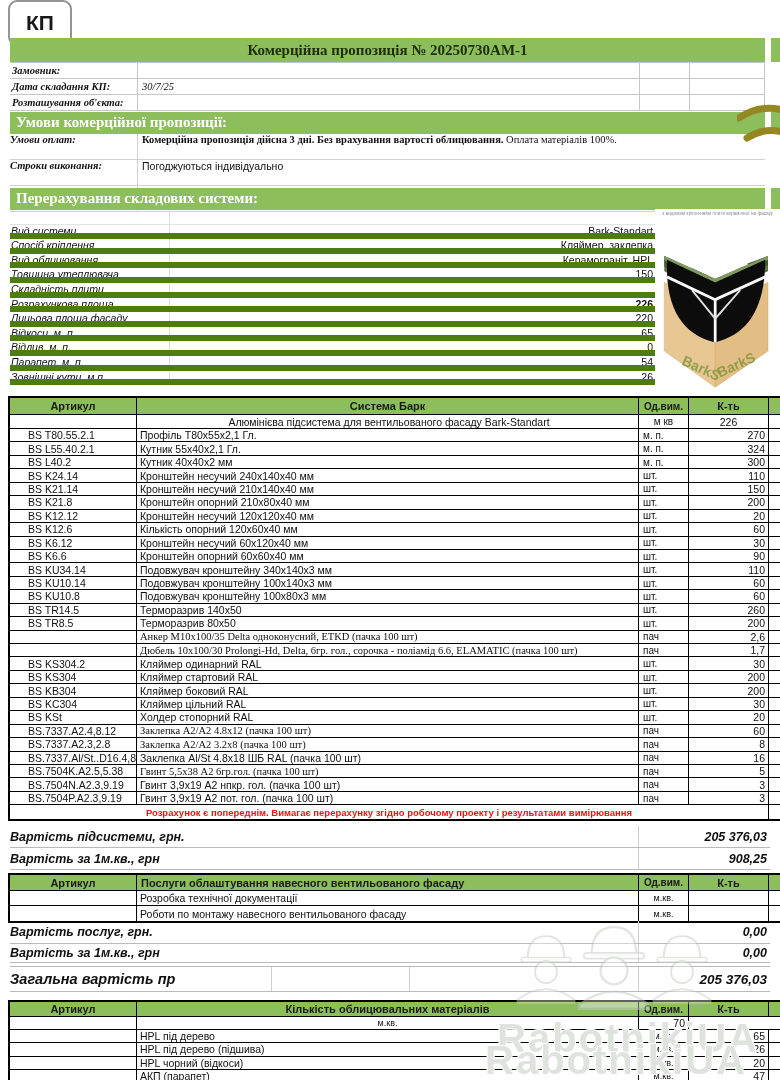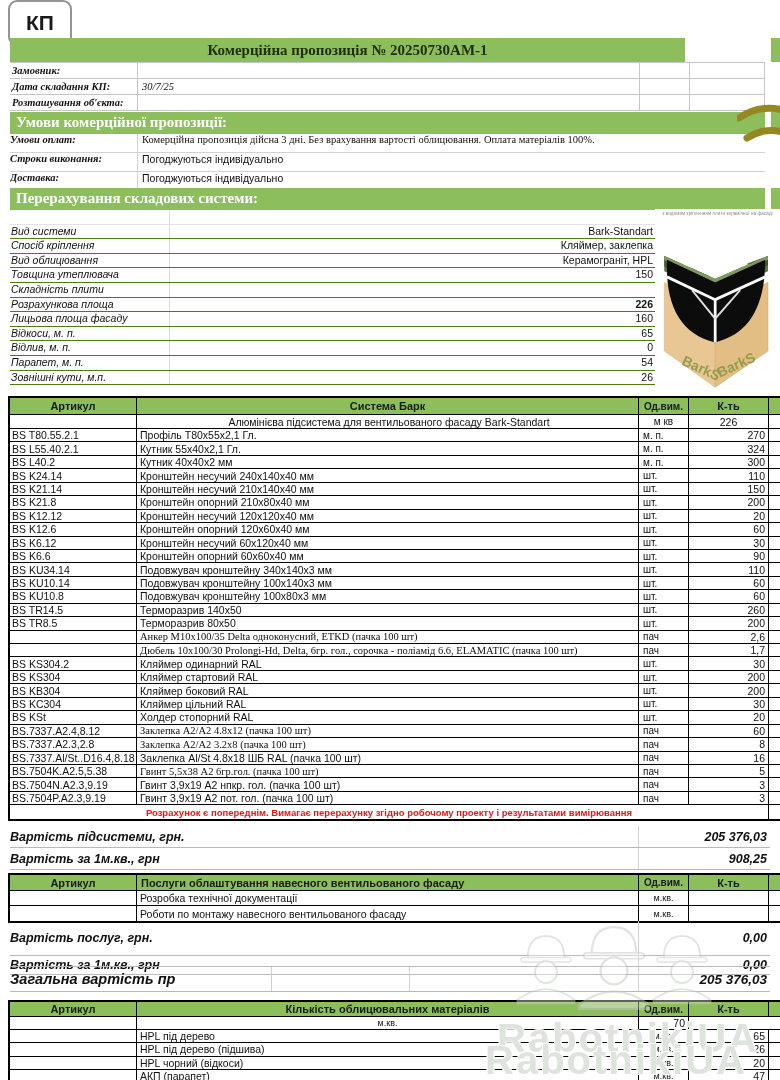--- a/index.html
+++ b/index.html
@@ -3,56 +3,56 @@
 <meta charset="utf-8">
 <style>
 *{margin:0;padding:0;box-sizing:border-box}
 html,body{width:780px;height:1080px;background:#fff;overflow:hidden;position:relative;
   font-family:"Liberation Sans",sans-serif;color:#111}
 
 .kp-tab{position:absolute;left:8px;top:0;width:64px;height:46px;border:2px solid #949494;
   border-radius:9px;background:#fff;display:flex;align-items:center;justify-content:center;
   font:bold 21px "Liberation Sans",sans-serif;color:#1a1a1a}
 
-.title-bar{position:absolute;left:10px;width:675px;height:24px;background:#8dbe5c;
+.title-bar{position:absolute;left:10px;width:755px;height:24px;background:#8dbe5c;
   text-align:center;font:bold 15px "Liberation Serif",serif;color:#1f2d08;line-height:24px}
 .section-bar{position:absolute;left:10px;width:755px;height:22px;background:#8dbe5c;
   font:bold 15px "Liberation Serif",serif;color:#fff;line-height:21px;padding-left:6px;
   white-space:nowrap;overflow:hidden}
 .sliver{position:absolute;left:771px;width:9px;background:#8dbe5c}
 
 #info-rows{position:absolute;left:10px;top:62px;width:755px;border-top:1px solid #c6c6c6}
 .irow{display:grid;grid-template-columns:127px 503px 50px 75px;height:16px;border-bottom:1px solid #c6c6c6}
 .ilabel{font:bold italic 10.5px "Liberation Serif",serif;font-style:italic;padding:2px 0 0 2px;white-space:nowrap}
 .ival{font:italic 10.5px "Liberation Serif",serif;padding:2px 0 0 4px;border-left:1px solid #c6c6c6;border-right:1px solid #c6c6c6}
 .icol{border-right:1px solid #c6c6c6}
 
 #cond-rows{position:absolute;left:10px;top:134px;width:755px}
-.crow{display:grid;grid-template-columns:127px 1fr;height:19px;border-bottom:1px solid #d2d2d2}
+.crow{display:grid;grid-template-columns:127px 1fr;height:26px;border-bottom:1px solid #d2d2d2}
 .clabel{font:bold 10.5px "Liberation Serif",serif;font-style:italic;white-space:nowrap;overflow:hidden}
 .cval{font:10.5px "Liberation Sans",sans-serif;padding-left:4px;border-left:1px solid #d2d2d2;white-space:nowrap;overflow:hidden}
 .cval.serif{font-family:"Liberation Serif",serif}
-.cval b{font-weight:normal}
+.cval b{font-weight:bold}
 
 #sys-rows{position:absolute;left:10px;top:210px;width:755px}
-.srow{display:grid;grid-template-columns:160px 483px 1fr;height:14.6px;border-bottom:1px solid #4d7c0f}
+.srow{display:grid;grid-template-columns:160px 483px 1fr;height:14.6px;border-bottom:6px solid #4d7c0f}
 .srow.blank{border-bottom:1px solid #e3e3e3}
 .slabel{font:italic 10.5px "Liberation Sans",sans-serif;white-space:nowrap;overflow:hidden;border-right:1px solid #dcdcdc;padding-left:1px}
 .sval{font:10.5px "Liberation Sans",sans-serif;text-align:right;white-space:nowrap;overflow:hidden}
 .sval.b{font-weight:bold}
 
 .btable{position:absolute;left:8px;border:2px solid #000;border-right:none;background:#fff}
 .trow{display:grid;grid-template-columns:127px 502px 50px 80px 1fr;border-bottom:1px solid #000}
 .trow:last-child{border-bottom:none}
 .trow>div{border-right:1px solid #000;overflow:hidden;white-space:nowrap;display:flex;align-items:center}
 .trow>div.strip{border-right:none}
 .thead{background:#8dbe5c;font-weight:bold}
 .thead>div{justify-content:center;font-size:11px;color:#1a1a1a}
 .thead>div.left{justify-content:flex-start;padding-left:4px}
-.c.art{padding-left:2px;font-size:10.5px}
+.c.art{padding-left:18px;font-size:10.5px}
 .c.name{padding-left:3px;font-size:10.5px}
 .c.name.serif{font-family:"Liberation Serif",serif}
 .c.unit{padding-left:4px;font-size:10px}
 .c.unit.center{justify-content:center;padding-left:0}
 .c.unit.small{font-size:9px}
 .c.qty{justify-content:flex-end;padding-right:3px;font-size:10.5px}
 .c.qty.center{justify-content:center;padding-right:0}
 .note-cell{grid-column:1/5;justify-content:center!important;
   font:bold 9.5px "Liberation Sans",sans-serif;color:#ee1414}
 
@@ -167,21 +167,21 @@
      <div class="sval"></div>
      <div></div>
    </div>
       <div class="srow">
      <div class="slabel">Розрахункова площа</div>
      <div class="sval b">226</div>
      <div></div>
    </div>
       <div class="srow">
      <div class="slabel">Лицьова площа фасаду</div>
-     <div class="sval">160</div>
+     <div class="sval">220</div>
      <div></div>
    </div>
       <div class="srow">
      <div class="slabel">Відкоси, м. п.</div>
      <div class="sval">65</div>
      <div></div>
    </div>
       <div class="srow">
      <div class="slabel">Відлив, м. п.</div>
      <div class="sval">0</div>
@@ -283,21 +283,21 @@
   </div>
       <div class="trow" style="height:13.45px">
     <div class="c art">BS K12.12</div>
     <div class="c name" style="">Кронштейн несучий 120х120х40 мм</div>
     <div class="c unit">шт.</div>
     <div class="c qty">20</div>
     <div class="strip"></div>
   </div>
       <div class="trow" style="height:13.45px">
     <div class="c art">BS K12.6</div>
-    <div class="c name" style="">Кронштейн опорний 120х60х40 мм</div>
+    <div class="c name" style="">Кількість опорний 120х60х40 мм</div>
     <div class="c unit">шт.</div>
     <div class="c qty">60</div>
     <div class="strip"></div>
   </div>
       <div class="trow" style="height:13.45px">
     <div class="c art">BS K6.12</div>
     <div class="c name" style="">Кронштейн несучий 60х120х40 мм</div>
     <div class="c unit">шт.</div>
     <div class="c qty">30</div>
     <div class="strip"></div>
@@ -470,21 +470,21 @@
       <div class="trow" style="height:15px">
     <div class="c art"></div>
     <div class="c name" style="">Роботи по монтажу навесного вентильованого фасаду</div>
     <div class="c unit center small">м.кв.</div>
     <div class="c qty"></div>
     <div class="strip"></div>
   </div>
     </div>
 
   <div class="tot-block" style="top:921px">
-    <div class="tot-row" style="height:35px">
+    <div class="tot-row" style="height:23px">
       <div class="tot-label">Вартість послуг, грн.</div>
       <div class="tot-val">0,00</div>
     </div>
     <div class="tot-row" style="height:19px">
       <div class="tot-label">Вартість за 1м.кв., грн</div>
       <div class="tot-val">0,00</div>
     </div>
   </div>
 
   <div id="grand-total">

